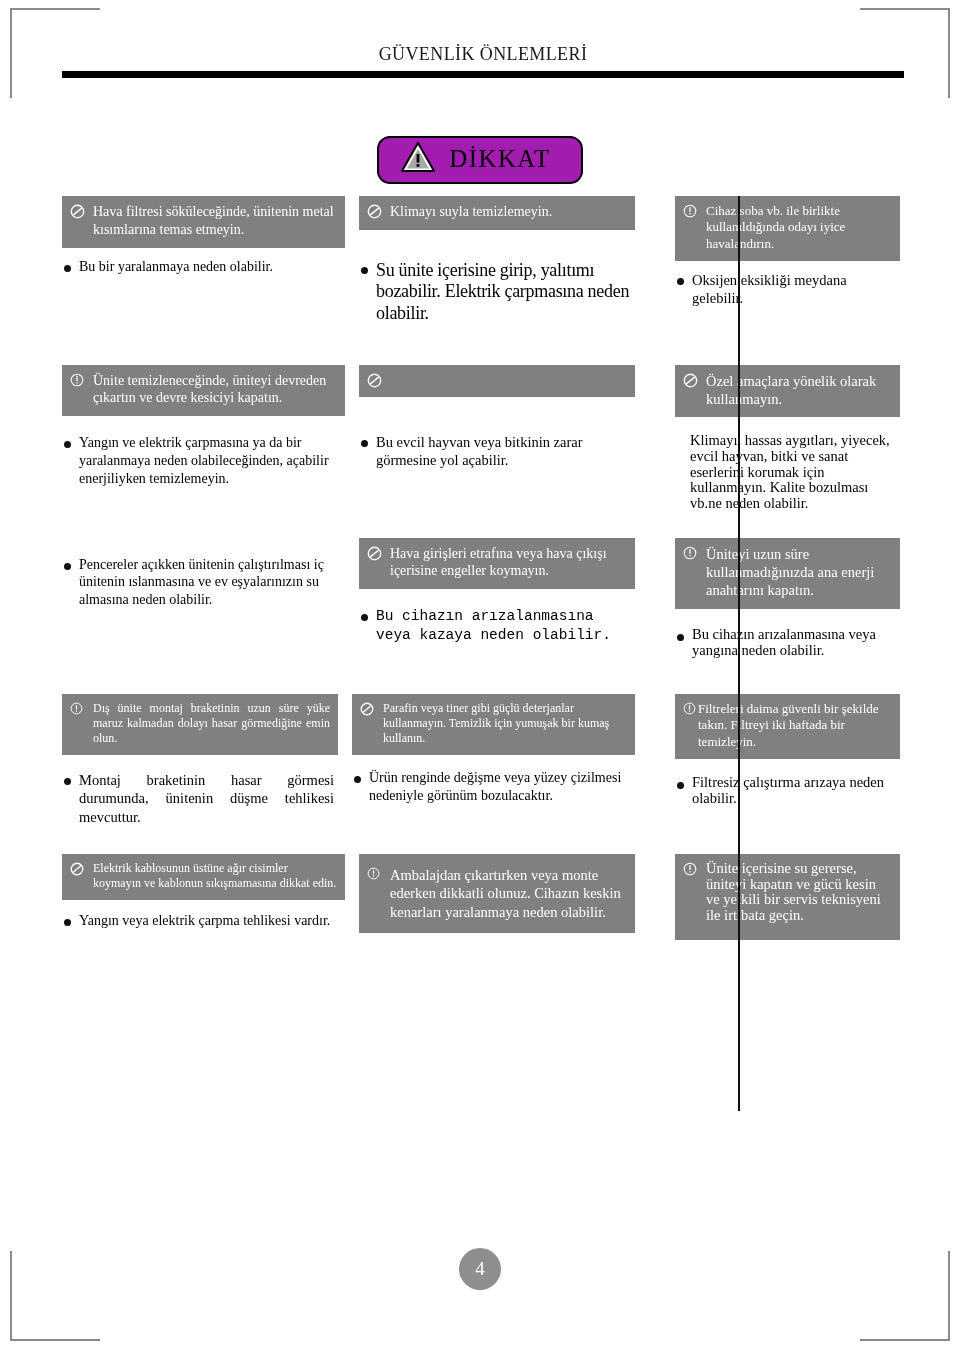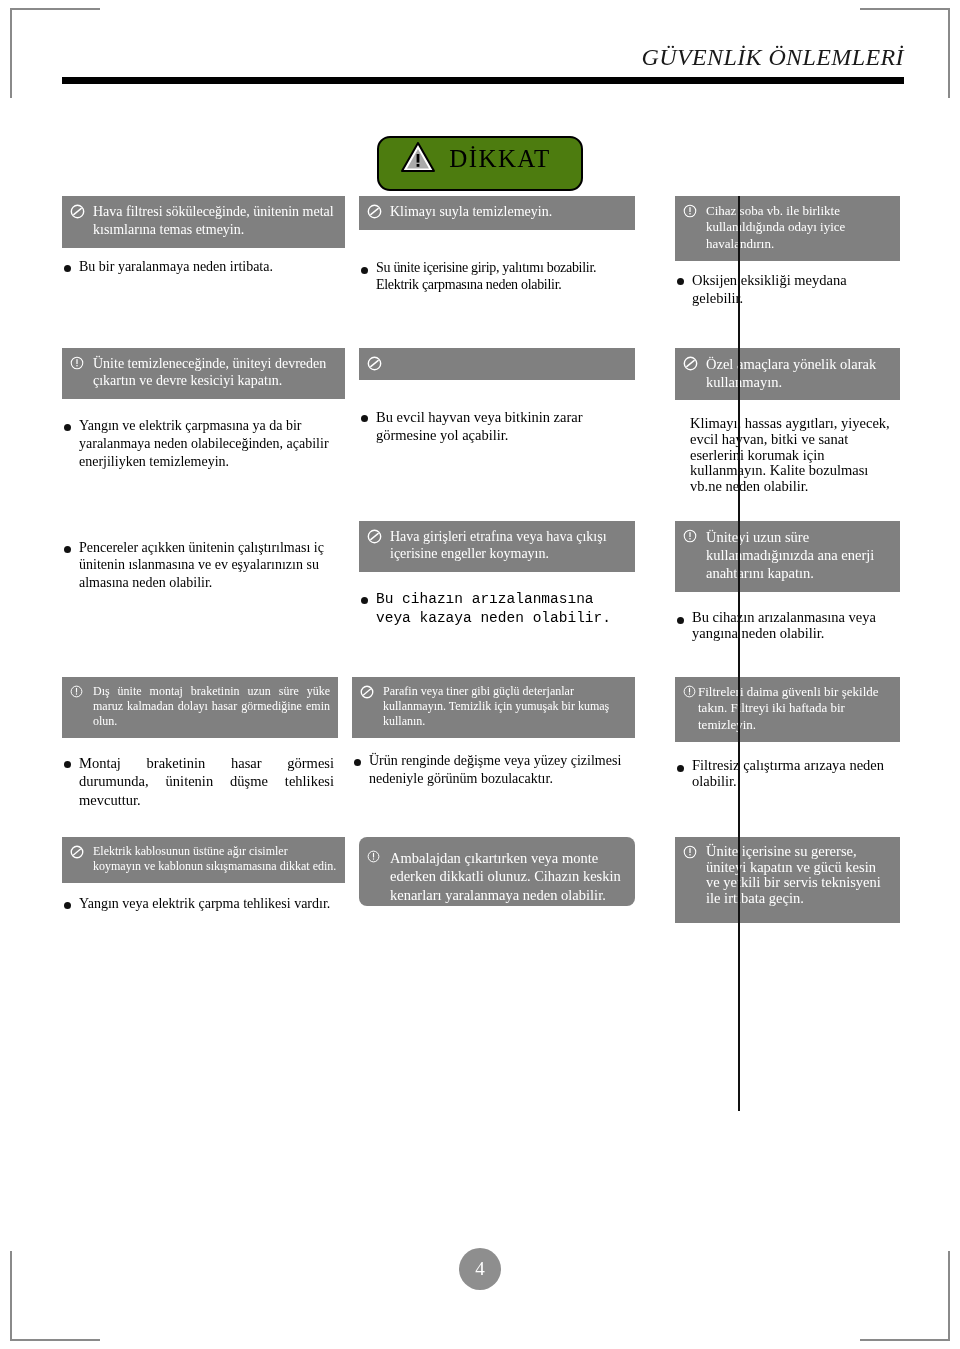--- a/index.html
+++ b/index.html
@@ -31,26 +31,25 @@
   .crop.br { right: 10px; bottom: 8px; border-width: 0 2px 2px 0; }
 
   
   .page-header {
     position: absolute;
     left: 62px;
     right: 56px;
     top: 44px;
   }
   .page-title {
-    text-align: right;
-    font-size: 24px;
+    text-align: center;
+    font-size: 18px;
     letter-spacing: .4px;
     color: #1a1a1a;
     padding-bottom: 6px;
-    font-style: italic;
   }
   .title-rule {
     height: 7px;
     background: #000;
     width: 100%;
   }
 
   
   .caution-wrap {
     position: absolute;
@@ -59,22 +58,22 @@
     top: 136px;
     display: flex;
     justify-content: center;
   }
   .caution-box {
     display: flex;
     align-items: center;
     gap: 14px;
     border: 2px solid #000;
     border-radius: 13px;
-    padding: 4px 30px 13px 22px;
-    background: #4d7c0f;
+    padding: 4px 30px 6px 22px;
+    background: #a21caf;
   }
   .caution-label {
     font-size: 25px;
     letter-spacing: 1.4px;
     line-height: 1;
     padding-bottom: 2px;
   }
   .tri-icon { display: block; }
 
   
@@ -140,21 +139,21 @@
   }
   .conseq.nodot .dot::before { display: none; }
   .conseq .txt { flex: 1 1 auto; }
 
   
   .s-lg   { font-size: 14px; line-height: 1.27; }
   .s-md   { font-size: 14.5px; line-height: 1.27; }
   .s-sm   { font-size: 13px;   line-height: 1.25; }
   .s-xs   { font-size: 12px;   line-height: 1.24; }
   .s-tight{ font-size: 14.5px; line-height: 1.08; }
-  .s-cond { font-size: 14px; line-height: 1.2; letter-spacing: -0.3px; }
+  .s-cond { font-size: 18px; line-height: 1.2; letter-spacing: -0.3px; }
   .just   { text-align: justify; }
 
   
   .ico svg { display: block; }
 
   
   .rowgap-a { height: 40px; }
   .rowgap-b { height: 26px; }
   .rowgap-c { height: 36px; }
   .rowgap-d { height: 28px; }
@@ -217,21 +216,21 @@
         <span class="ico">
           <svg width="15" height="15" viewBox="0 0 16 16">
               <circle cx="8" cy="8" r="6.6" fill="none" stroke="#fff" stroke-width="1.5"></circle>
               <line x1="3.6" y1="11.6" x2="12.4" y2="4.4" stroke="#fff" stroke-width="1.5"></line>
             </svg>
         </span>
         <span class="txt s-lg">Hava filtresi söküleceğinde, ünitenin metal kısımlarına temas etmeyin.</span>
       </div>
       <div class="conseq">
         <span class="dot"></span>
-        <span class="txt s-lg">Bu bir yaralanmaya neden irtibata.</span>
+        <span class="txt s-lg">Bu bir yaralanmaya neden olabilir.</span>
       </div>
     </div>
 
     <div class="cell col-b">
       <div class="banner">
         <span class="ico">
           <svg width="15" height="15" viewBox="0 0 16 16">
               <circle cx="8" cy="8" r="6.6" fill="none" stroke="#fff" stroke-width="1.5"></circle>
               <line x1="3.6" y1="11.6" x2="12.4" y2="4.4" stroke="#fff" stroke-width="1.5"></line>
             </svg>
@@ -284,21 +283,21 @@
 
     <div class="cell col-b">
       <div class="banner">
         <span class="ico">
           <svg width="15" height="15" viewBox="0 0 16 16">
               <circle cx="8" cy="8" r="6.6" fill="none" stroke="#fff" stroke-width="1.5"></circle>
               <line x1="3.6" y1="11.6" x2="12.4" y2="4.4" stroke="#fff" stroke-width="1.5"></line>
             </svg>
         </span>
       </div>
-      <div class="conseq" style="padding-top:28px;">
+      <div class="conseq" style="padding-top:28px;margin-top:8px;">
         <span class="dot"></span>
         <span class="txt s-md">Bu evcil hayvan veya bitkinin zarar görmesine yol açabilir.</span>
       </div>
     </div>
 
     <div class="cell col-c" style="padding-left:26px;">
       <div class="banner">
         <span class="ico">
           <svg width="15" height="15" viewBox="0 0 16 16">
               <circle cx="8" cy="8" r="6.6" fill="none" stroke="#fff" stroke-width="1.5"></circle>
@@ -425,21 +424,21 @@
         </span>
         <span class="txt s-xs">Elektrik kablosunun üstüne ağır cisimler koymayın ve kablonun sıkışmamasına dikkat edin.</span>
       </div>
       <div class="conseq" style="padding-top:12px;">
         <span class="dot"></span>
         <span class="txt s-lg">Yangın veya elektrik çarpma tehlikesi vardır.</span>
       </div>
     </div>
 
     <div class="cell col-b">
-      <div class="banner" style="padding-top:12px;padding-bottom:2px;border-radius:8px;">
+      <div class="banner" style="padding-top:12px;padding-bottom:12px;">
         <span class="ico">
           <svg width="13" height="13" viewBox="0 0 16 16">
               <circle cx="8" cy="8" r="6.6" fill="none" stroke="#fff" stroke-width="1.2"></circle>
               <rect x="7.3" y="3.6" width="1.4" height="5.6" fill="#fff"></rect>
               <rect x="7.3" y="10.3" width="1.4" height="1.6" fill="#fff"></rect>
             </svg>
         </span>
         <span class="txt s-md">Ambalajdan çıkartırken veya monte ederken dikkatli olunuz. Cihazın keskin kenarları yaralanmaya neden olabilir.</span>
       </div>
     </div>

